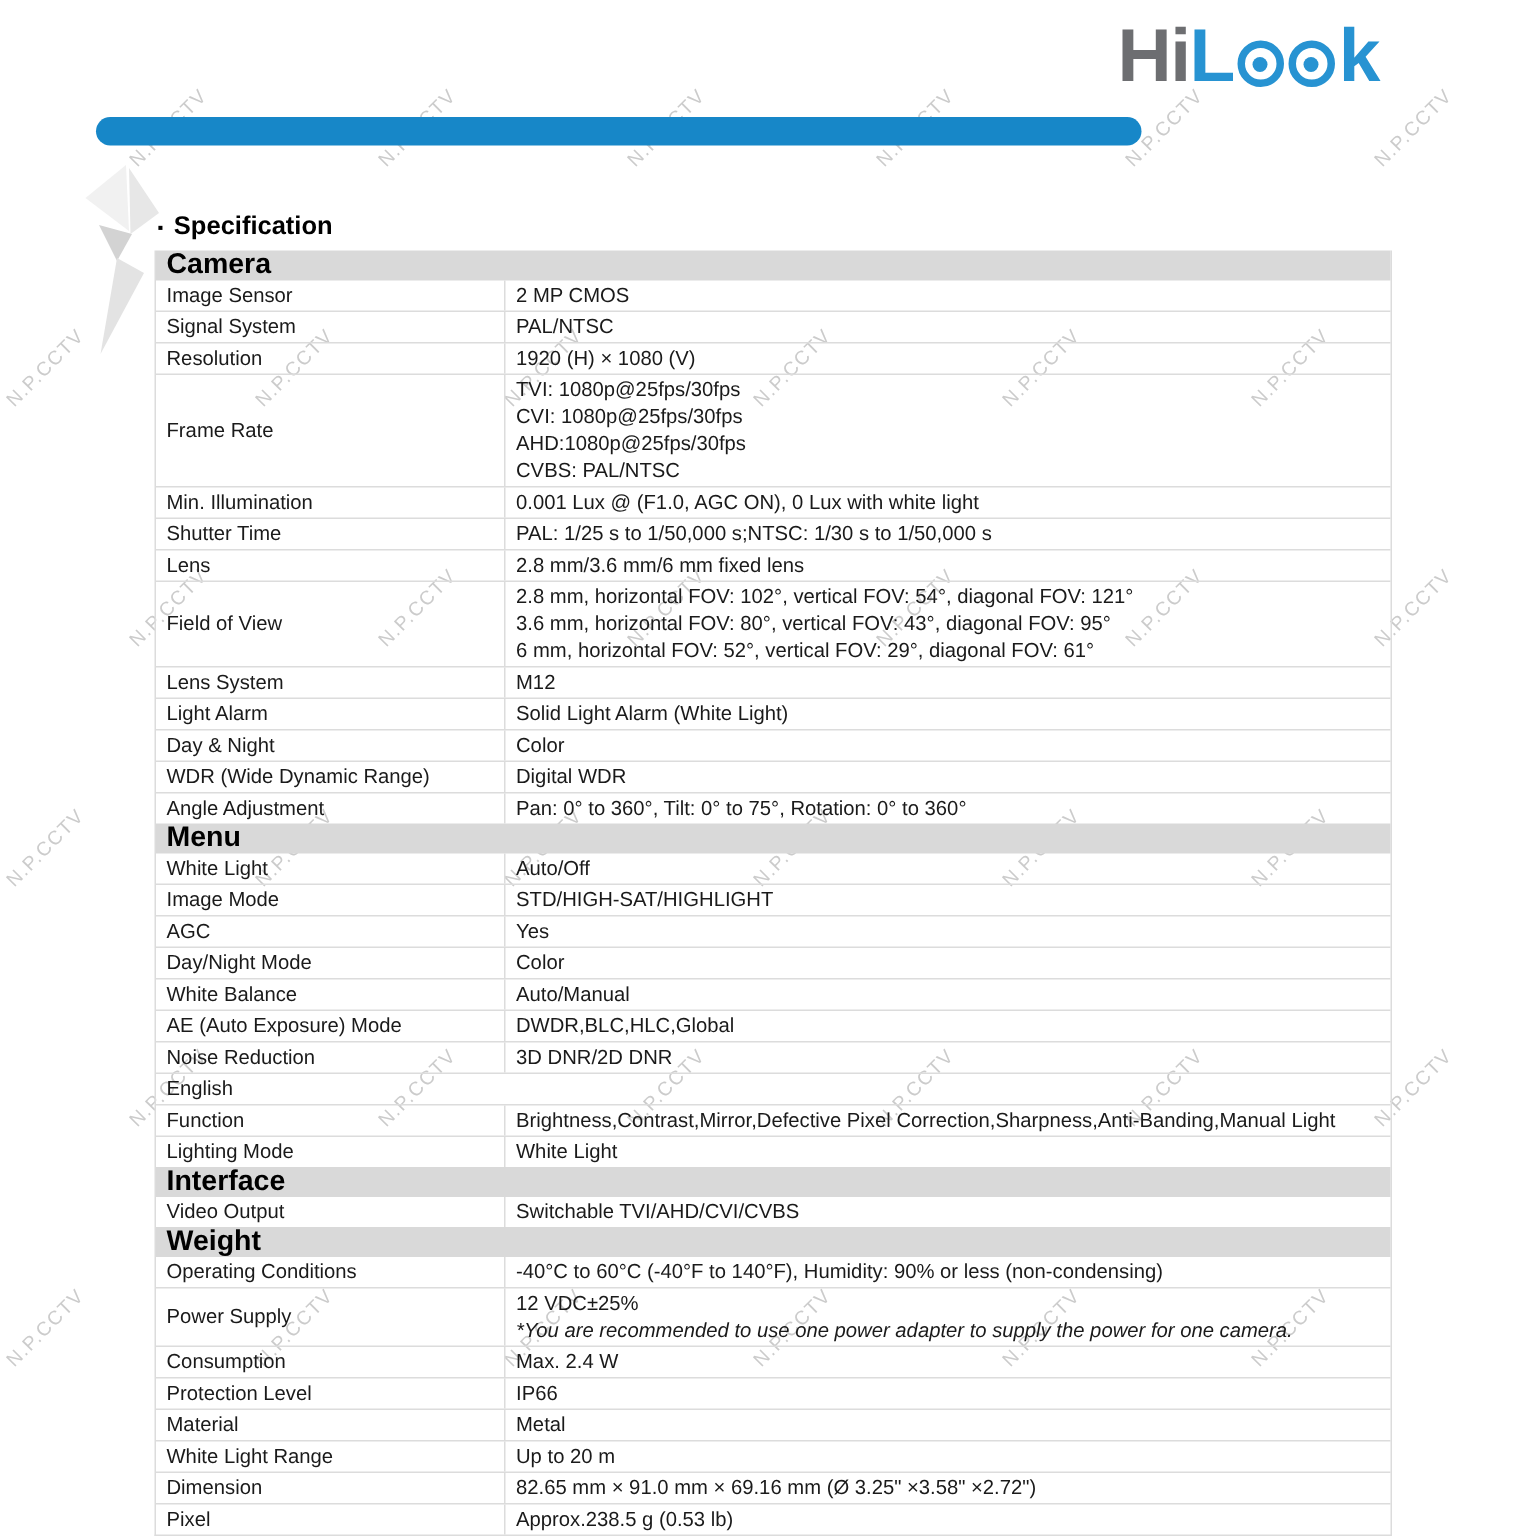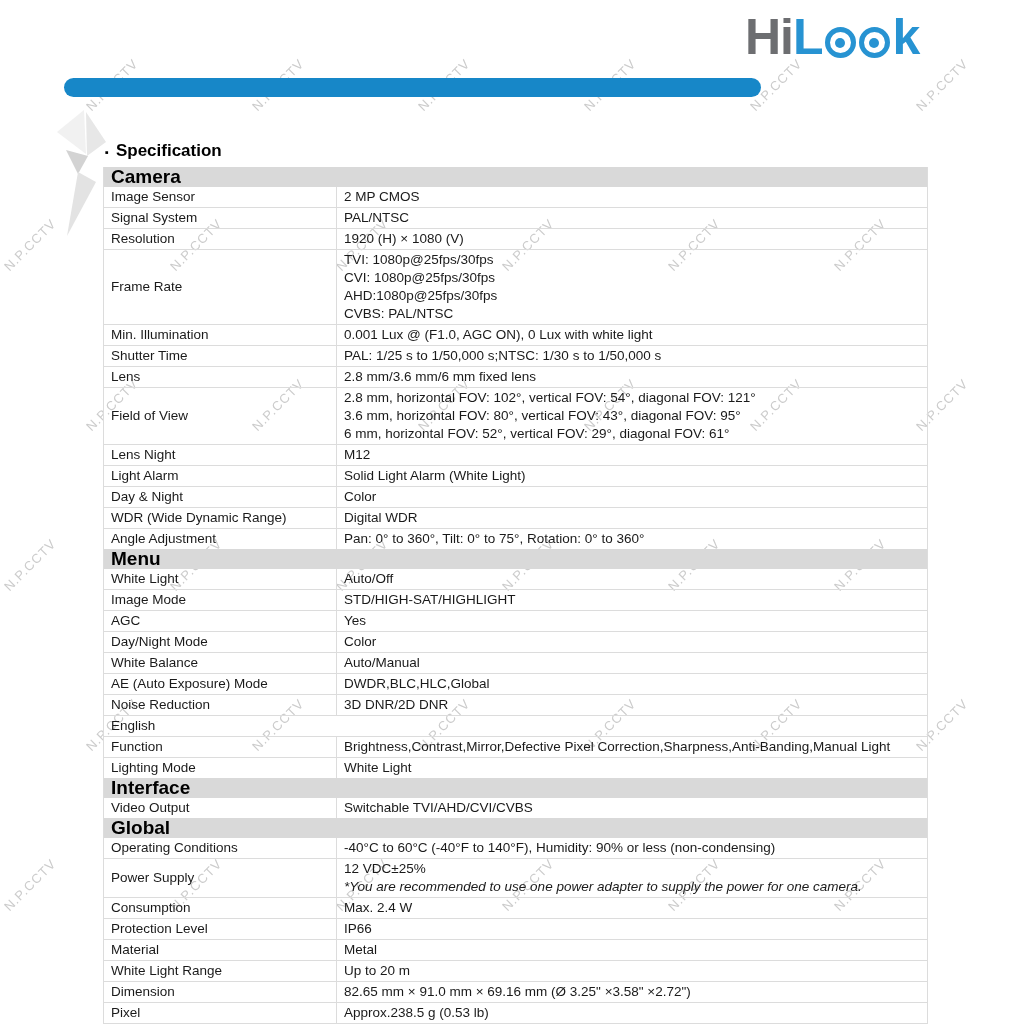--- a/index.html
+++ b/index.html
@@ -206,21 +206,21 @@
           <div class="line">Field of View</div>
         </div>
         <div class="cell value">
           <div class="line">2.8 mm, horizontal FOV: 102°, vertical FOV: 54°, diagonal FOV: 121°</div>
           <div class="line">3.6 mm, horizontal FOV: 80°, vertical FOV: 43°, diagonal FOV: 95°</div>
           <div class="line">6 mm, horizontal FOV: 52°, vertical FOV: 29°, diagonal FOV: 61°</div>
         </div>
       </div>
       <div class="row">
         <div class="cell label">
-          <div class="line">Lens Night</div>
+          <div class="line">Lens System</div>
         </div>
         <div class="cell value">
           <div class="line">M12</div>
         </div>
       </div>
       <div class="row">
         <div class="cell label">
           <div class="line">Light Alarm</div>
         </div>
         <div class="cell value">
@@ -331,21 +331,21 @@
       </div>
       <div class="sec-header">Interface</div>
       <div class="row">
         <div class="cell label">
           <div class="line">Video Output</div>
         </div>
         <div class="cell value">
           <div class="line">Switchable TVI/AHD/CVI/CVBS</div>
         </div>
       </div>
-      <div class="sec-header">Global</div>
+      <div class="sec-header">Weight</div>
       <div class="row">
         <div class="cell label">
           <div class="line">Operating Conditions</div>
         </div>
         <div class="cell value">
           <div class="line">-40°C to 60°C (-40°F to 140°F), Humidity: 90% or less (non-condensing)</div>
         </div>
       </div>
       <div class="row">
         <div class="cell label">

